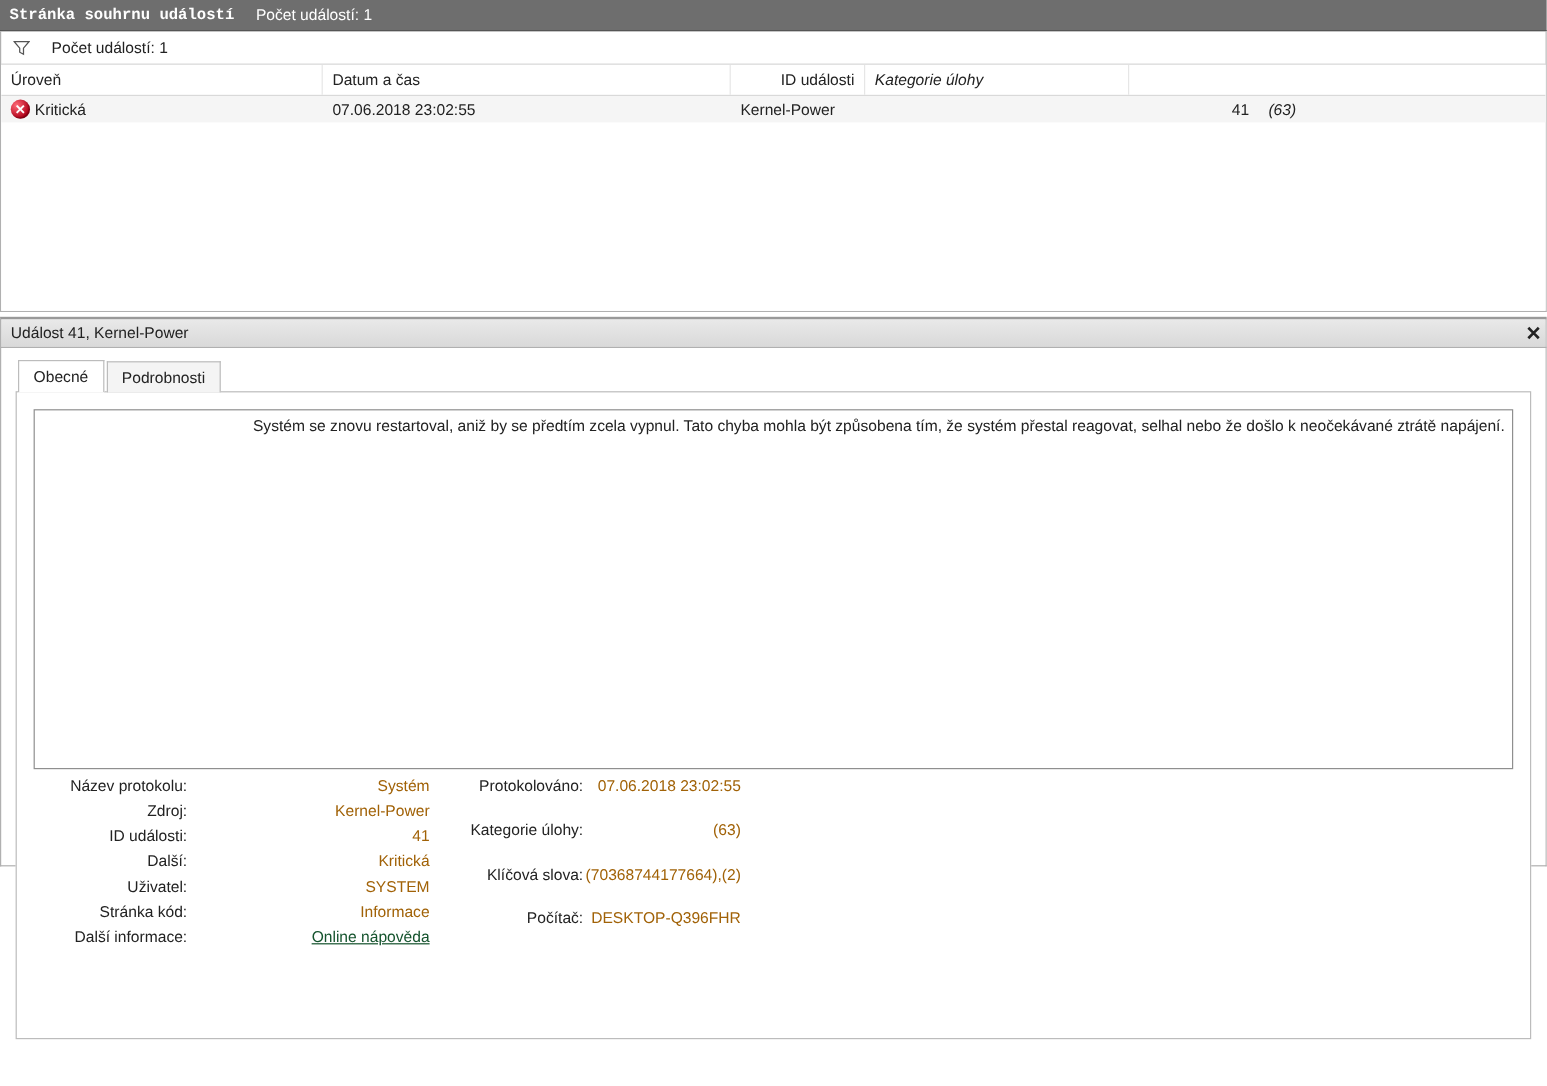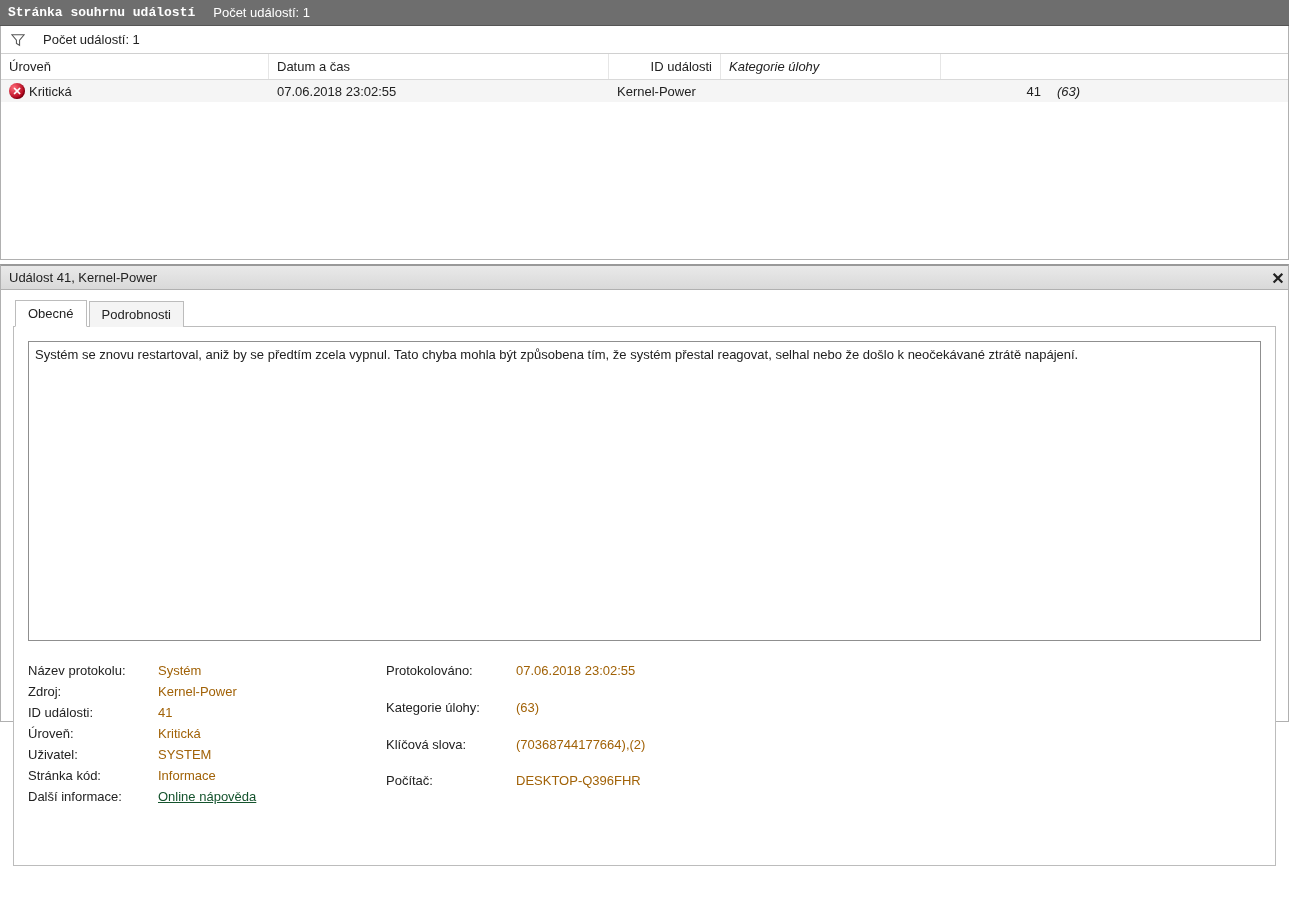--- a/index.html
+++ b/index.html
@@ -149,34 +149,34 @@
     background: #fff;
     border-bottom: 1px solid #fff;
     z-index: 2;
   }
   .tab-content {
     border: 1px solid #bcbcbc;
     padding: 14px 14px 18px 14px;
     background: #fff;
     min-height: 540px;
     margin: 0 6px;
+    text-align: right;
   }
   .desc-box {
     border: 1px solid #8f8f8f;
     height: 300px;
     padding: 4px 6px;
     font-size: 13px;
     line-height: 1.4;
     overflow: auto;
     background: #fff;
   }
   .meta {
-    margin-top: 22px;
-    display: flex;
-    gap: 28px;
+    margin-top: 6px;
+    display: flex;
   }
   .meta-col {
     display: grid;
     grid-template-columns: 128px auto;
     row-gap: 6px;
     column-gap: 2px;
     align-items: start;
   }
   .meta-col.left  { width: 330px; }
   .meta-col.right { grid-template-columns: 128px auto; }
@@ -239,21 +239,21 @@
       <div class="meta-col left">
         <span class="meta-label">Název protokolu:</span>
         <span class="meta-value">Systém</span>
 
         <span class="meta-label">Zdroj:</span>
         <span class="meta-value">Kernel-Power</span>
 
         <span class="meta-label">ID události:</span>
         <span class="meta-value">41</span>
 
-        <span class="meta-label">Úroveň:</span>
+        <span class="meta-label">Další:</span>
         <span class="meta-value">Kritická</span>
 
         <span class="meta-label">Uživatel:</span>
         <span class="meta-value">SYSTEM</span>
 
         <span class="meta-label">Stránka kód:</span>
         <span class="meta-value">Informace</span>
 
         <span class="meta-label">Další informace:</span>
         <span class="meta-value link">Online nápověda</span>

